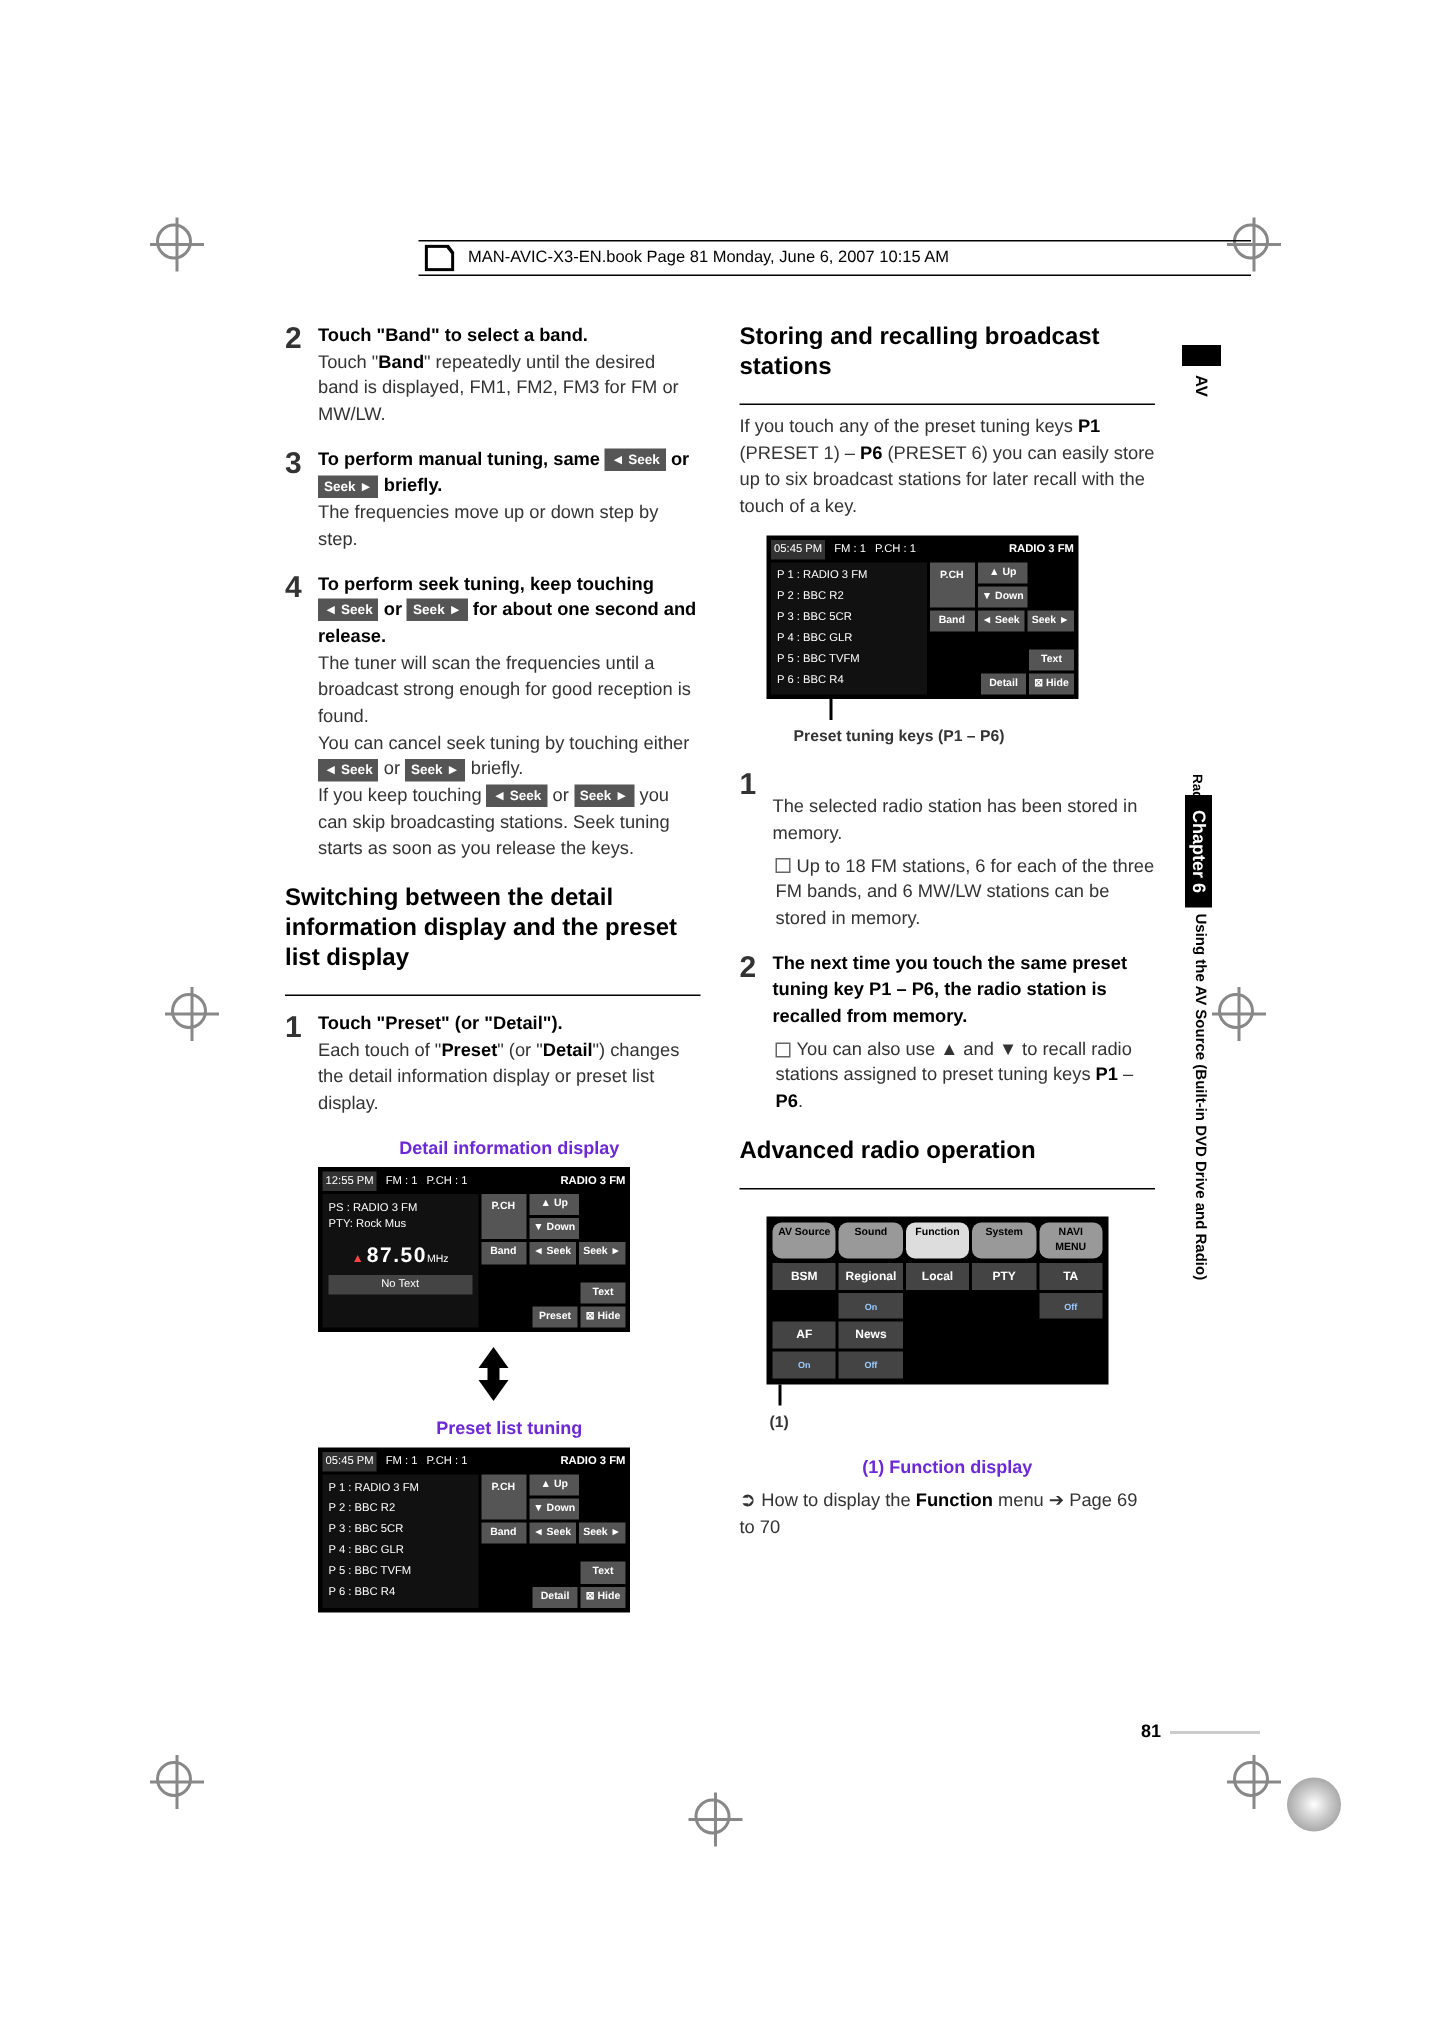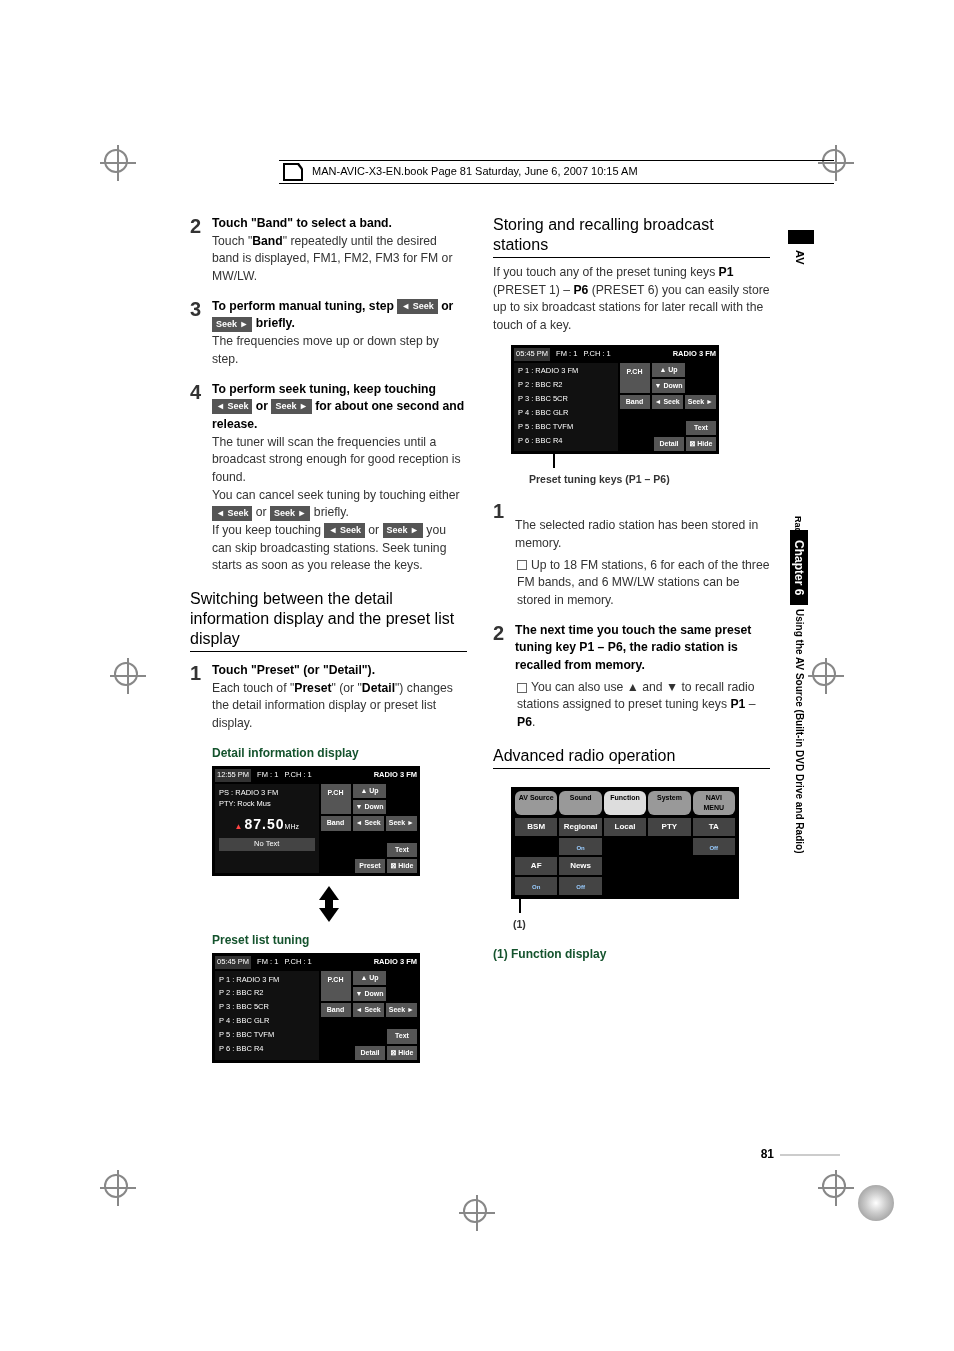--- a/index.html
+++ b/index.html
@@ -90,28 +90,28 @@
       display: inline-block;
       background: #555;
       color: #fff;
       font-size: 9px;
       padding: 1px 4px;
       font-weight: bold;
       vertical-align: middle;
     }
     h2.sec {
       font-size: 16px;
-      font-weight: normal;
+      font-weight: bold;
       color: #000;
       line-height: 1.25;
       margin: 14px 0 6px 0;
       border-bottom: 1px solid #000;
-      padding-bottom: 2px;
-    }
-    .subh { font-weight: bold; color: #14532d; margin: 8px 0 4px 0; font-size: 12px;}
+      padding-bottom: 14px;
+    }
+    .subh { font-weight: bold; color: #6d28d9; margin: 8px 0 4px 0; font-size: 12px; text-align: center;}
     .screenshot {
       width: 208px;
       background: #000;
       color: #fff;
       font-size: 7.5px;
       padding: 3px;
       margin: 4px 0;
     }
     .sc-top {
       display: flex;
@@ -256,21 +256,21 @@
 <div class="regmark" style="top:50%;right:110px;transform:translateY(-50%)">
     <div class="circ"></div>
   </div>
 <div class="regmark" style="bottom:120px;left:50%;transform:translateX(-50%)">
     <div class="circ"></div>
   </div>
 <div style="position:absolute;bottom:130px;right:60px;width:36px;height:36px;border-radius:50%;background:radial-gradient(circle,#fff,#ccc 40%,#888);"></div>
 
 <div class="hdrline">
   <span class="icon"></span>
-  <span>MAN-AVIC-X3-EN.book  Page 81  Saturday, June 6, 2007  10:15 AM</span>
+  <span>MAN-AVIC-X3-EN.book  Page 81  Monday, June 6, 2007  10:15 AM</span>
 </div>
 
 <div class="blackbar-top"></div>
 <div class="avlabel">AV</div>
 <div class="radiolabel">Radio</div>
 
 <div class="sidetab">
   <div class="blacktab">Chapter 6</div>
   <div class="sidelabel">Using the AV Source (Built-in DVD Drive and Radio)</div>
 </div>
@@ -283,21 +283,21 @@
       <div class="stepnum">2</div>
       <div class="body">
         <span class="b">Touch "Band" to select a band.</span><br>
         <span>Touch "</span><span class="b">Band</span><span>" repeatedly until the desired band is displayed, FM1, FM2, FM3 for FM or MW/LW.</span>
       </div>
     </div>
 
     <div class="step">
       <div class="stepnum">3</div>
       <div class="body">
-        <span class="b">To perform manual tuning, step </span><span class="seekbtn">◄ Seek</span>
+        <span class="b">To perform manual tuning, same </span><span class="seekbtn">◄ Seek</span>
         <span class="b"> or </span><span class="seekbtn">Seek ►</span><span class="b"> briefly.</span><br>
         <span>The frequencies move up or down step by step.</span>
       </div>
     </div>
 
     <div class="step">
       <div class="stepnum">4</div>
       <div class="body">
         <span class="b">To perform seek tuning, keep touching </span><span class="seekbtn">◄ Seek</span><span class="b"> or </span><span class="seekbtn">Seek ►</span><span class="b"> for about one second and release.</span><br>
         <span>The tuner will scan the frequencies until a broadcast strong enough for good reception is found.</span><br>
@@ -508,17 +508,20 @@
         <div class="cell on">Off</div>
         <div class="cell" style="background:#000"></div>
         <div class="cell" style="background:#000"></div>
         <div class="cell" style="background:#000"></div>
       </div>
     </div>
     <div style="margin-left:26px;width:2px;height:14px;background:#000"></div>
     <div class="caption" style="margin-left:20px">(1)</div>
 
     <div class="subh" style="margin-top:14px">(1) Function display</div>
+    <p>
+      <span class="hookarrow">➲ </span><span>How to display the </span><span class="b">Function</span><span> menu ➔ Page 69 to 70</span>
+    </p>
 
   </div>
 </div>
 
 <div class="pagenum">81</div>
 
 </body></html>

